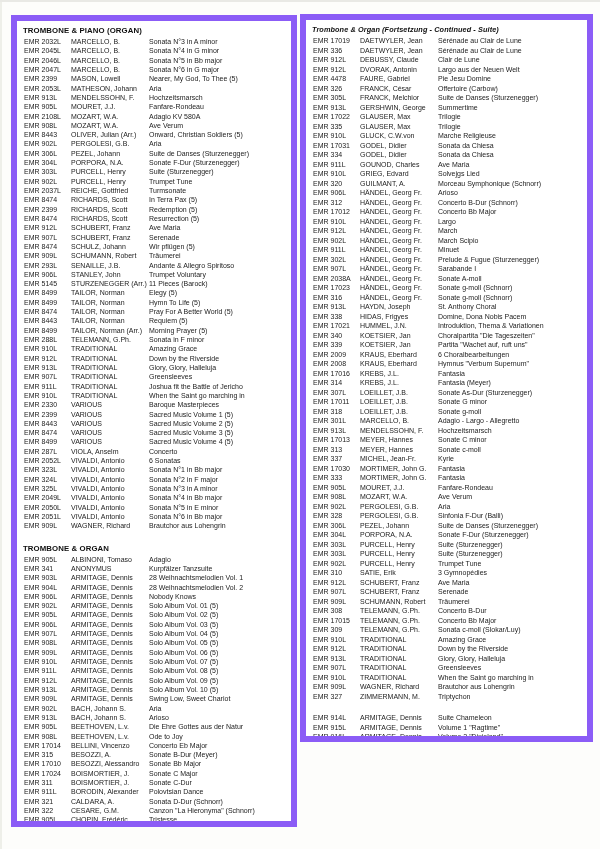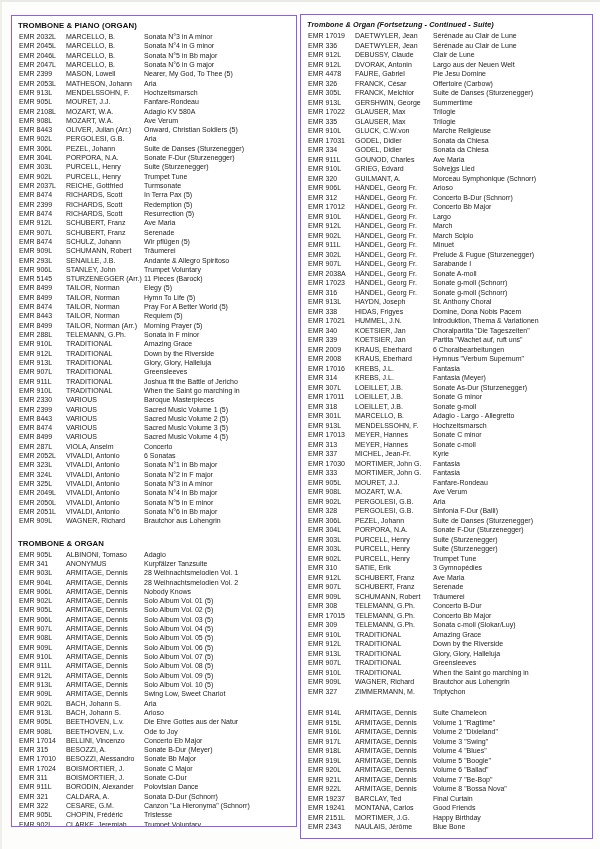--- a/index.html
+++ b/index.html
@@ -5,26 +5,26 @@
   * { box-sizing: border-box; }
   html, body { margin: 0; padding: 0; }
   body {
     width: 600px; height: 849px; position: relative;
     background: #fdfdfb;
     font-family: "Liberation Sans", sans-serif;
     box-shadow: inset 0 2px 0 #e9e9e5, inset 2px 0 0 #eeefe9;
   }
   .box {
     position: absolute; background: #fff;
-    border: 1px solid #8b5cf6;
+    border: 6px solid #8b5cf6;
     padding: 3px 5px 2px 5px;
     overflow: hidden;
   }
   #col-left  { left: 11px;  top: 15px; width: 286px; height: 812px; }
-  #col-right { left: 300px; top: 14px; width: 293px; height: 825px; }
+  #col-right { left: 300px; top: 14px; width: 293px; height: 728px; }
   .section + .section { margin-top: 12px; }
   .sec-title {
     font-weight: bold; font-size: 7.8px; line-height: 11px;
     color: #101010; margin: 1px 0 1px 1px; letter-spacing: 0.1px;
     white-space: nowrap;
   }
   .sec-title.italic { font-style: italic; font-size: 7.3px; }
   .row {
     display: grid; grid-template-columns: 47px 78px auto;
     font-size: 7px; color: #222; white-space: nowrap;

